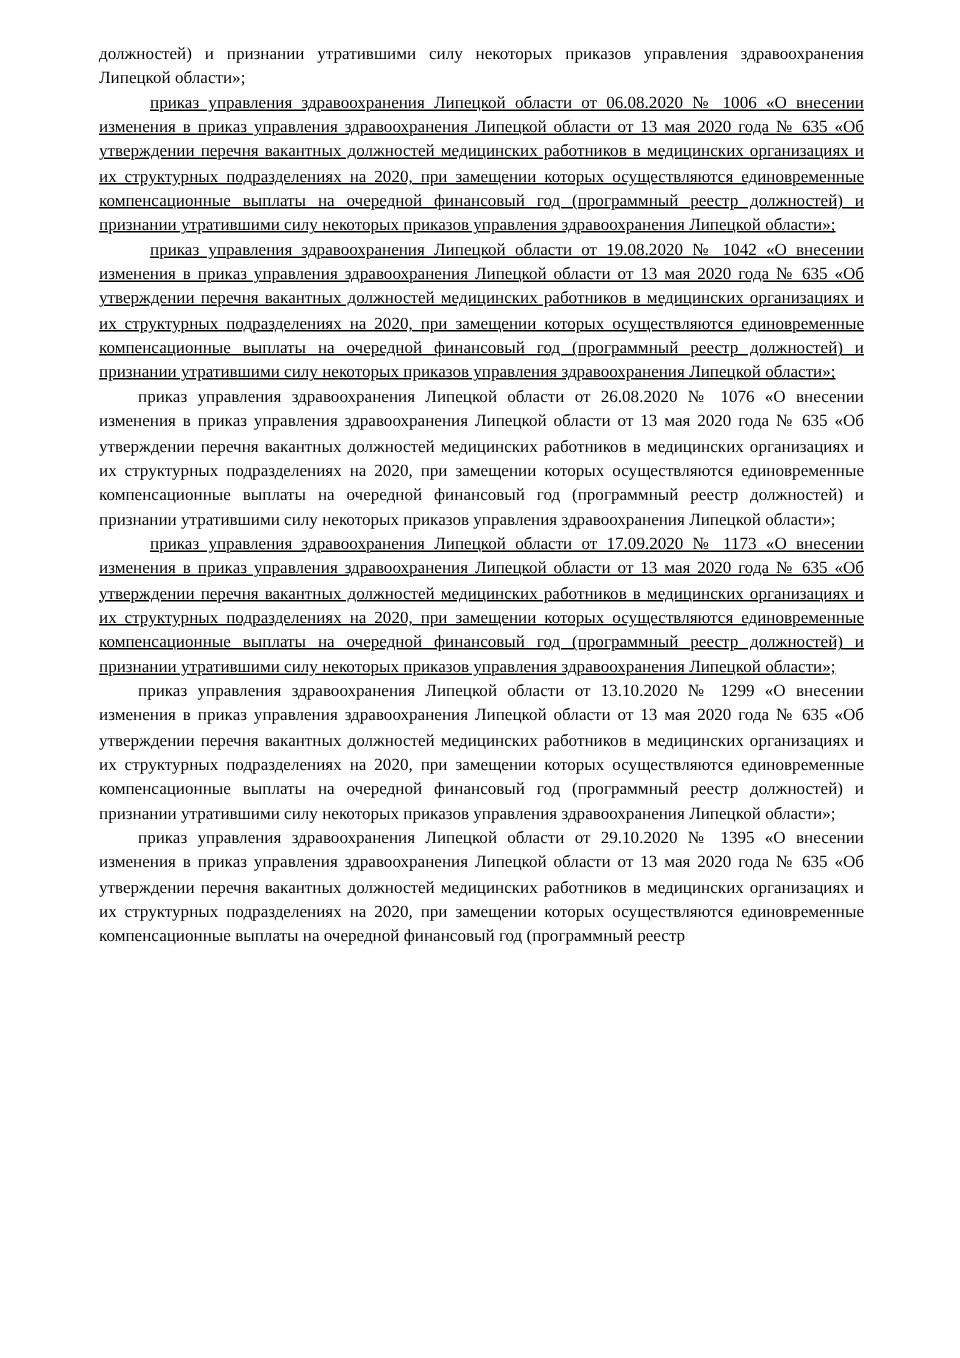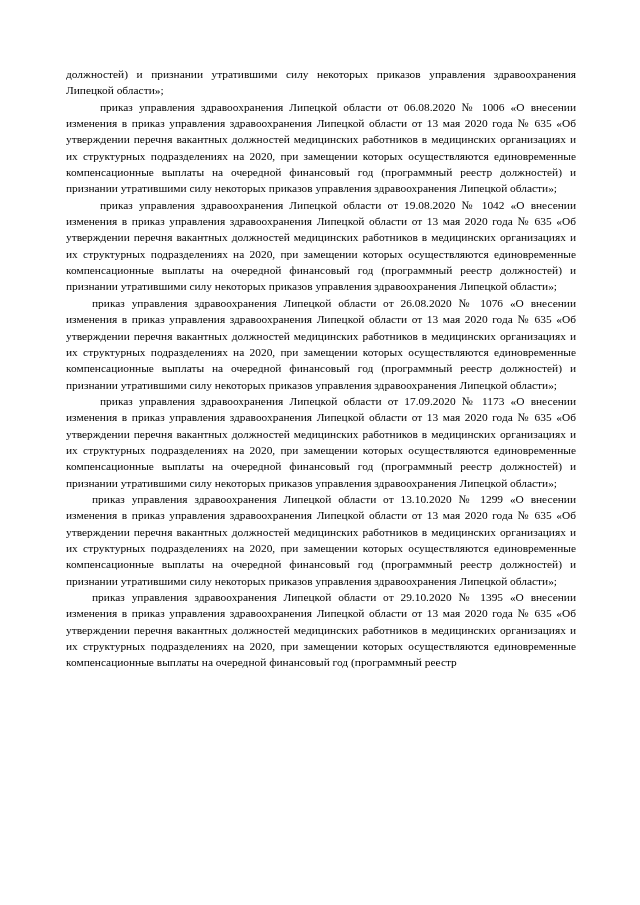--- a/index.html
+++ b/index.html
@@ -11,21 +11,21 @@
     width: 640px;
     height: 905px;
     font-family: "Liberation Serif", serif;
     color: #000000;
   }
   .page {
     position: relative;
     width: 640px;
     height: 905px;
     box-sizing: border-box;
-    padding: 66px 64px 40px 66px;
+    padding: 28px 64px 40px 66px;
     background: #ffffff;
   }
   .doc-body {
     font-size: 11.4px;
     line-height: 16.35px;
     text-align: justify;
     text-justify: inter-word;
   }
   p {
     margin: 0;
@@ -34,20 +34,21 @@
     text-align-last: left;
   }
   p.cont {
     text-indent: 0;
   }
   p.indent-sm {
     text-indent: 26px;
   }
   p.indent-lg {
     text-indent: 34px;
+    text-decoration: underline;
   }
 </style>
 </head>
 <body>
 
 <div class="page">
   <div class="doc-body">
     <p class="cont">должностей) и признании утратившими силу некоторых приказов управления здравоохранения Липецкой области»;</p>
     <p class="indent-lg">приказ управления здравоохранения Липецкой области  от 06.08.2020 № 1006 «О внесении изменения в приказ управления здравоохранения Липецкой области от 13 мая 2020 года № 635 «Об утверждении перечня вакантных должностей медицинских работников в медицинских организациях и их структурных подразделениях на 2020, при замещении которых осуществляются единовременные компенсационные выплаты на очередной финансовый год (программный реестр должностей) и признании утратившими силу некоторых приказов управления здравоохранения Липецкой области»;</p>
     <p class="indent-lg">приказ управления здравоохранения Липецкой области  от 19.08.2020 № 1042 «О внесении изменения в приказ управления здравоохранения Липецкой области от 13 мая 2020 года № 635 «Об утверждении перечня вакантных должностей медицинских работников в медицинских организациях и их структурных подразделениях на 2020, при замещении которых осуществляются единовременные компенсационные выплаты на очередной финансовый год (программный реестр должностей) и признании утратившими силу некоторых приказов управления здравоохранения Липецкой области»;</p>

